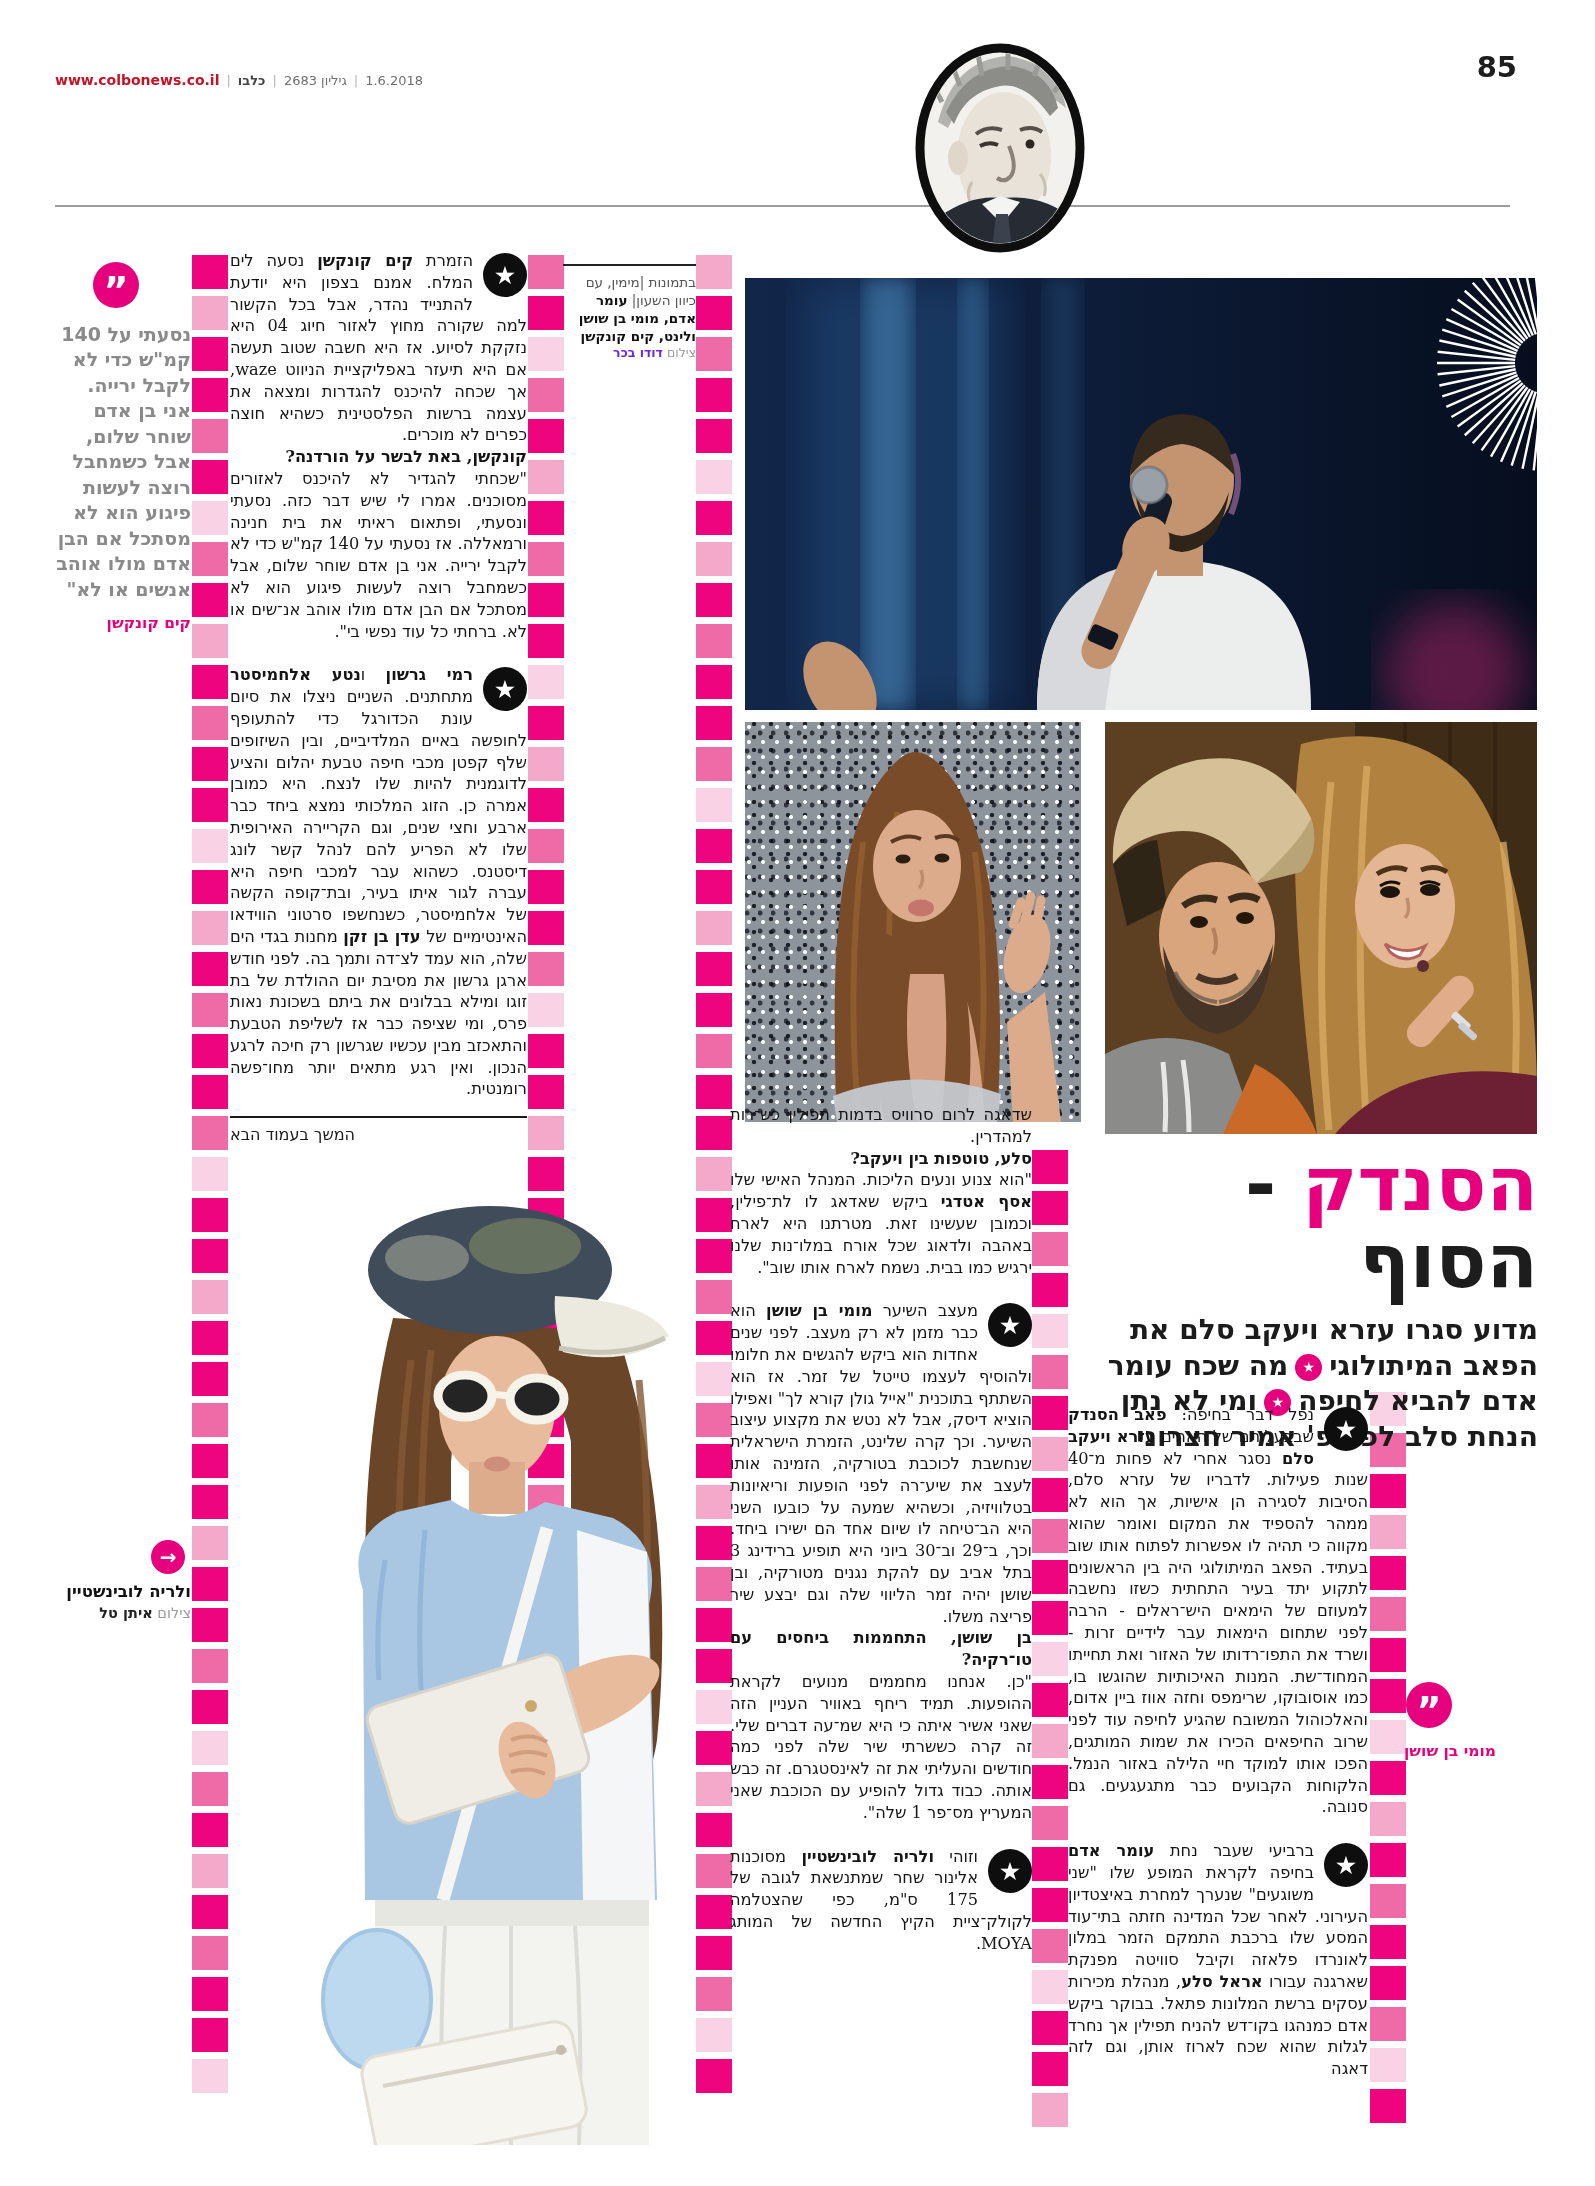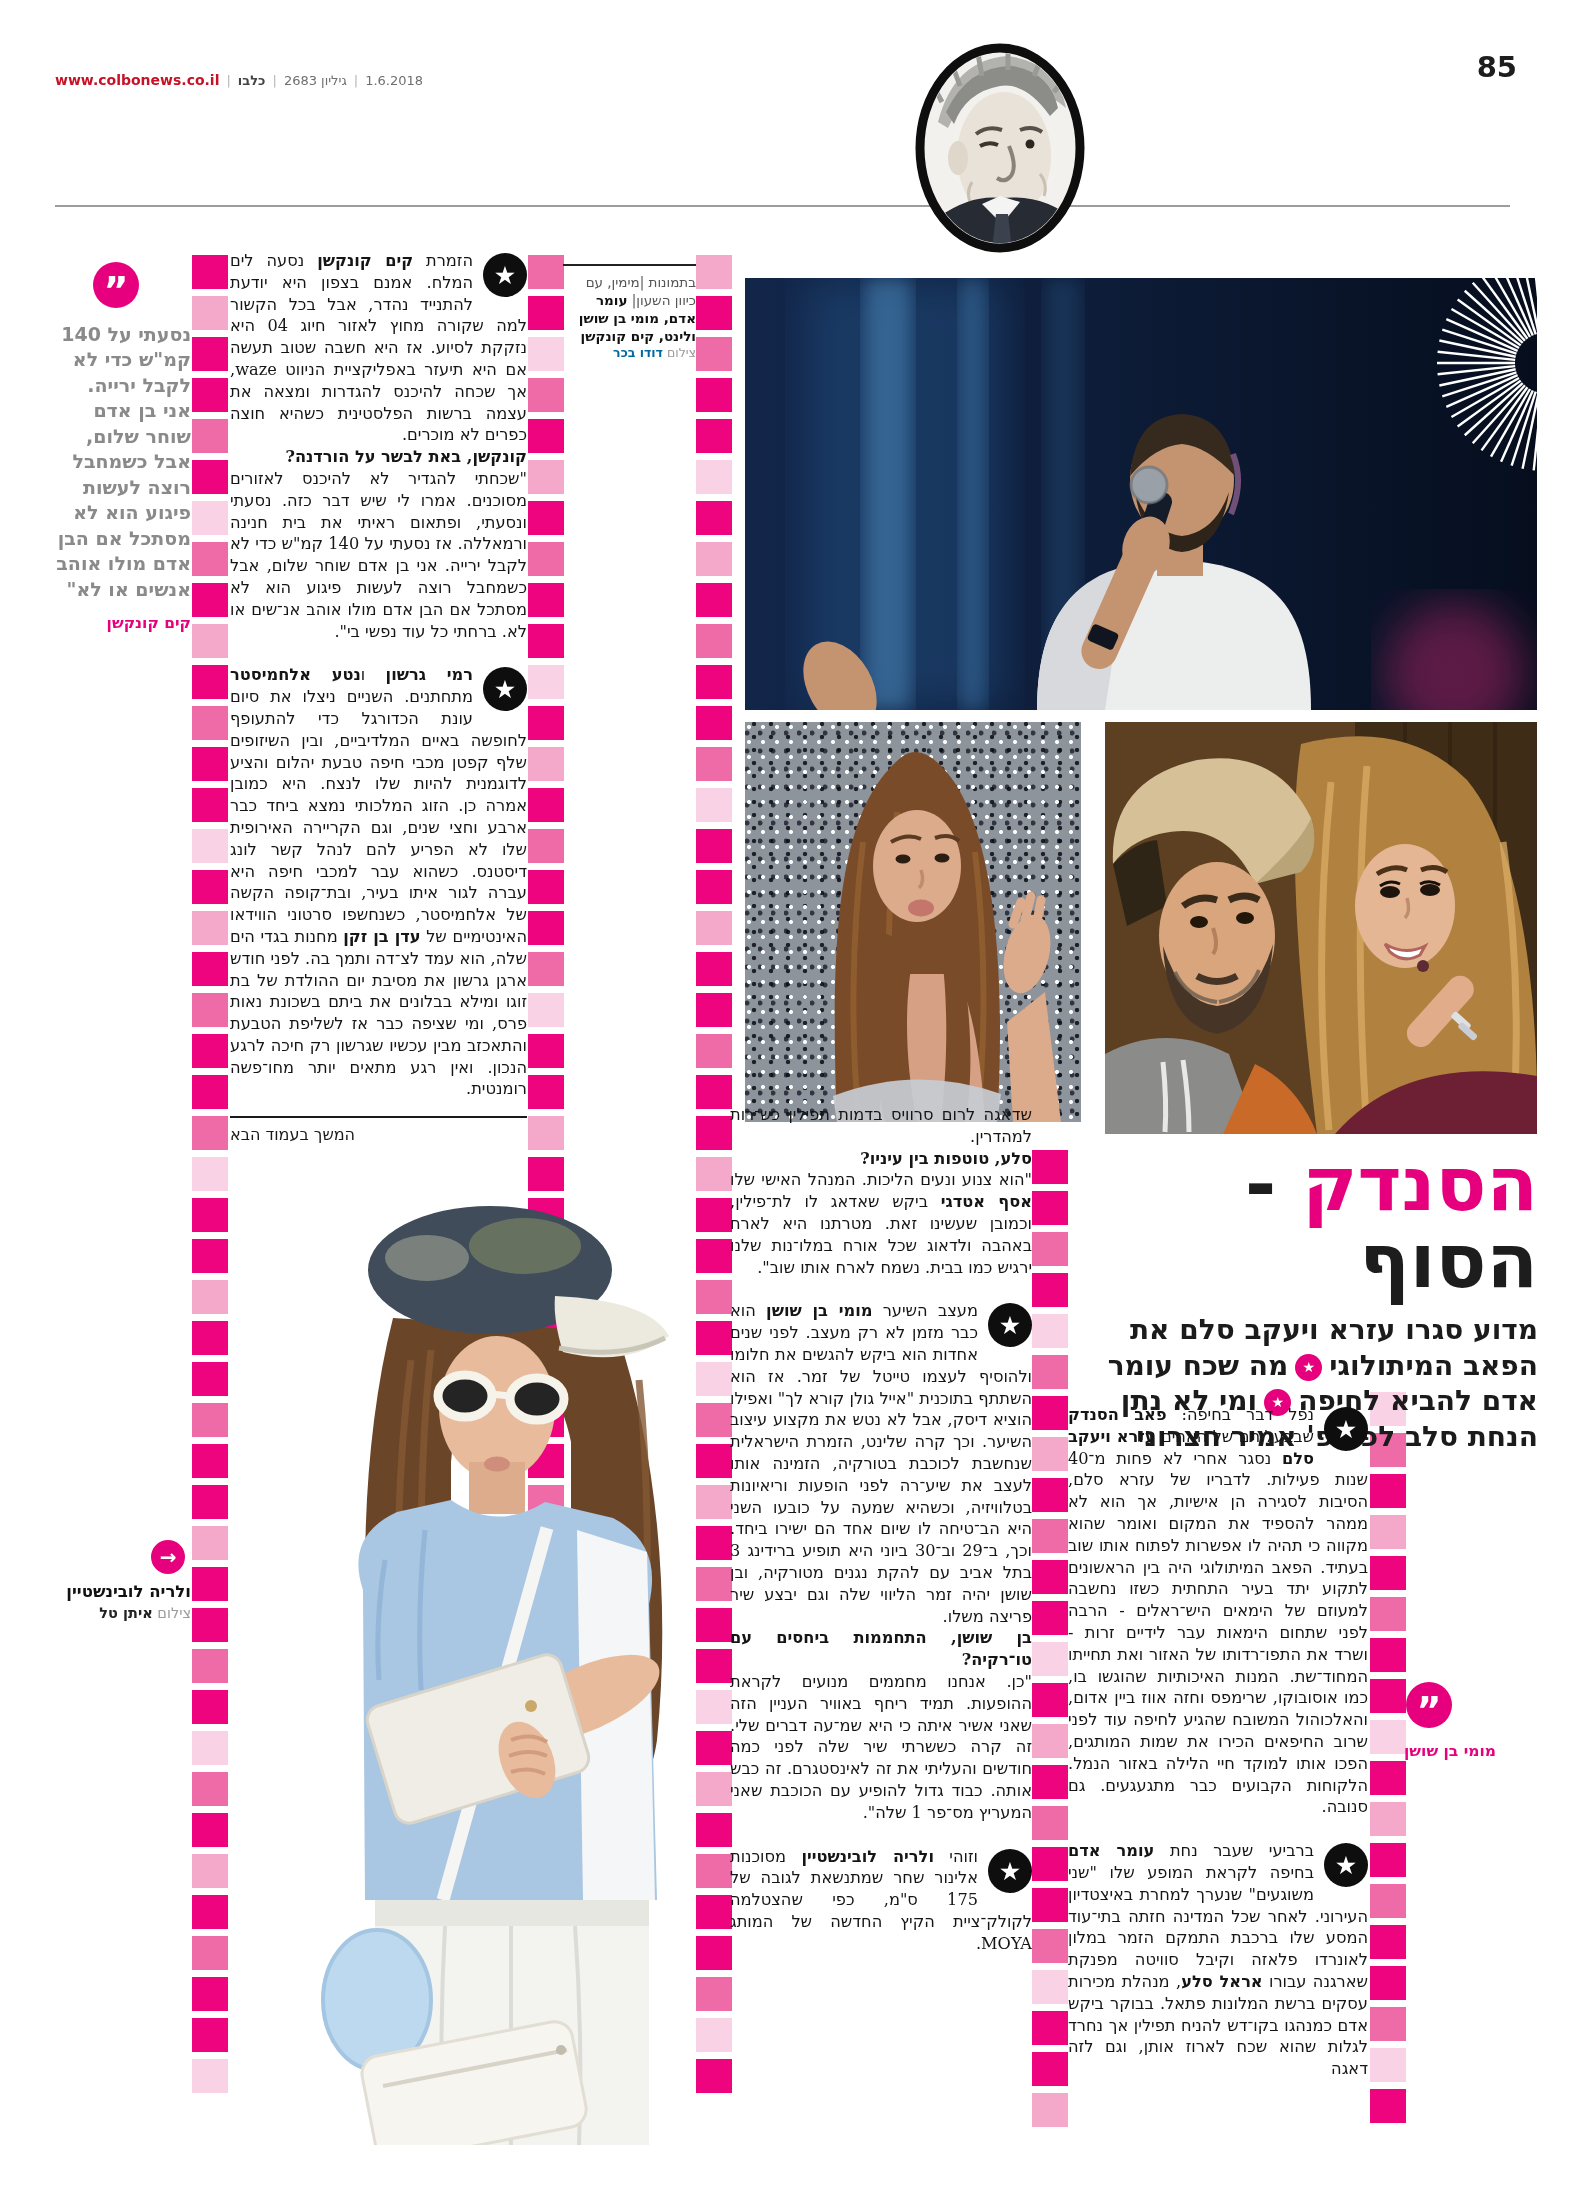--- a/index.html
+++ b/index.html
@@ -44,21 +44,21 @@
                text-align:center;line-height:46px;font-size:25px;margin:3px 0 4px 10px;
                font-family:"DejaVu Sans",sans-serif;}
   .cont-note{margin-top:16px;border-top:2px solid #1a1a1a;padding-top:6px;font-size:16px;
              text-align:left;color:#1a1a1a;}
   
   .caption-col{position:absolute;left:563px;top:264px;width:133px;border-top:2px solid #222;
                padding-top:7px;direction:rtl;text-align:right;font-size:13.5px;line-height:1.34;
                color:#555;z-index:4;}
   .caption-col .names{font-weight:bold;color:#111;}
   .caption-col .credit{color:#9b9b9b;font-size:12.5px;}
-  .caption-col .credit b{color:#0369a1;}
+  .caption-col .credit b{color:#6d28d9;}
   
   .headline{position:absolute;left:1068px;top:1146px;width:470px;direction:rtl;text-align:right;z-index:4;}
   .headline h1{margin:0;font-size:75px;line-height:1.02;font-weight:bold;color:#1d1d1d;}
   .t-pink{color:#e6007e;}
   .subhead{margin-top:13px;font-size:28px;font-weight:bold;line-height:1.27;color:#1b1b1b;}
   .substar{display:inline-flex;align-items:center;justify-content:center;width:27px;height:27px;
            border-radius:50%;background:#e6007e;color:#fff;font-size:14px;margin:0 7px;vertical-align:3px;
            font-family:"DejaVu Sans",sans-serif;}
   
   .photo{position:absolute;overflow:hidden;z-index:2;}
@@ -489,21 +489,21 @@
     </p>
   </div>
 
   <div class="pullquote pq-left" style="left:1404px;top:1682px;width:146px;">
     <div class="qcircle">”</div>
     <div class="attr">מומי בן שושן</div>
   </div>
 
   <div class="tcol" style="left:730px;top:1104px;width:302px;">
     <p>שדאגה לרום סרוויס בדמות תפילין כש־רות למהדרין.</p>
-    <p class="q">סלע, טוטפות בין עיניו?</p>
+    <p class="q">סלע, טוטפות בין ויעקב?</p>
     <p>"הוא צנוע ונעים הליכות. המנהל האישי שלו <b>אסף אטדגי</b> ביקש שאדאג לו לת־פילין, וכמובן שעשינו זאת. מטרתנו היא לארח באהבה ולדאוג שכל אורח במלו־נות שלנו ירגיש כמו בבית. נשמח לארח אותו שוב".</p>
     <div class="spacer"></div>
     <p class="item">
       <span class="star-bullet">★</span>
       <span>מעצב השיער <b>מומי בן שושן</b> הוא כבר מזמן לא רק מעצב. לפני שנים אחדות הוא ביקש להגשים את חלומו ולהוסיף לעצמו טייטל של זמר. אז הוא השתתף בתוכנית "אייל גולן קורא לך" ואפילו הוציא דיסק, אבל לא נטש את מקצוע עיצוב השיער. וכך קרה שלינט, הזמרת הישראלית שנחשבת לכוכבת בטורקיה, הזמינה אותו לעצב את שיע־רה לפני הופעות וריאיונות בטלוויזיה, וכשהיא שמעה על כובעו השני היא הב־טיחה לו שיום אחד הם ישירו ביחד. וכך, ב־29 וב־30 ביוני היא תופיע ברידינג 3 בתל אביב עם להקת נגנים מטורקיה, ובן שושן יהיה זמר הליווי שלה וגם יבצע שיר פריצה משלו.</span>
     </p>
     <p class="q">בן שושן, התחממות ביחסים עם טו־רקיה?</p>
     <p>"כן. אנחנו מחממים מנועים לקראת ההופעות. תמיד ריחף באוויר העניין הזה שאני אשיר איתה כי היא שמ־עה דברים שלי. זה קרה כששרתי שיר שלה לפני כמה חודשים והעליתי את זה לאינסטגרם. זה כבש אותה. כבוד גדול להופיע עם הכוכבת שאני המעריץ מס־פר 1 שלה".</p>
     <div class="spacer"></div>
     <p class="item">

